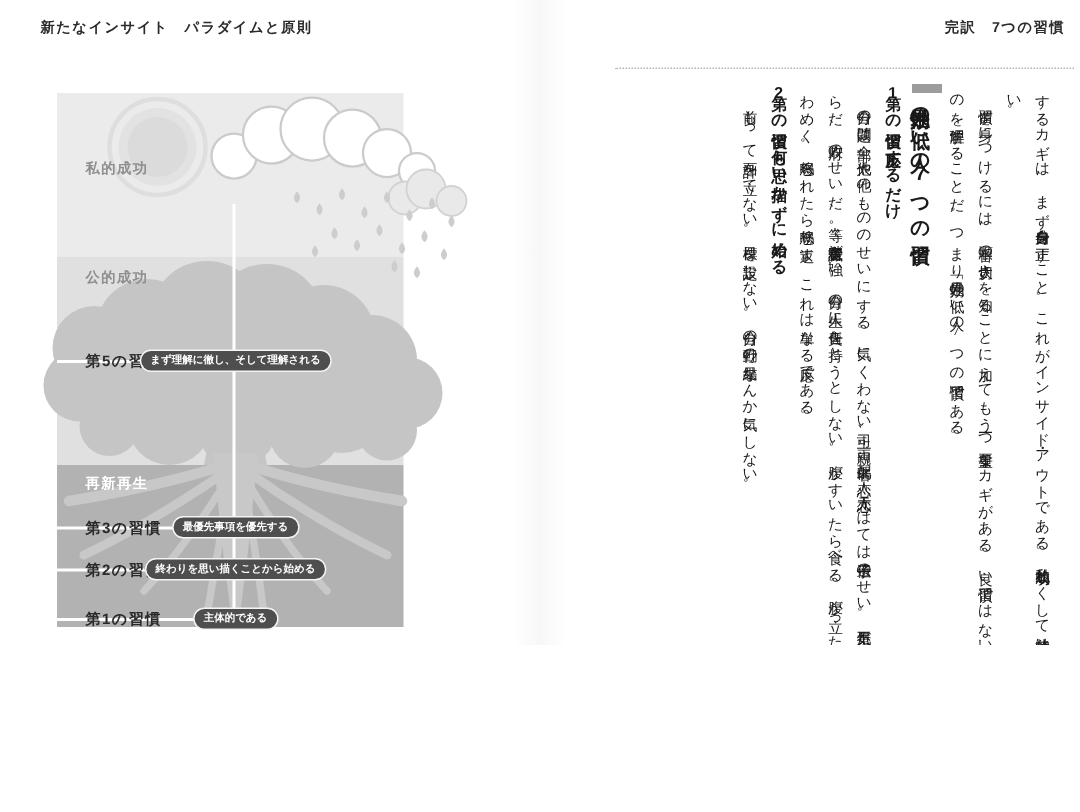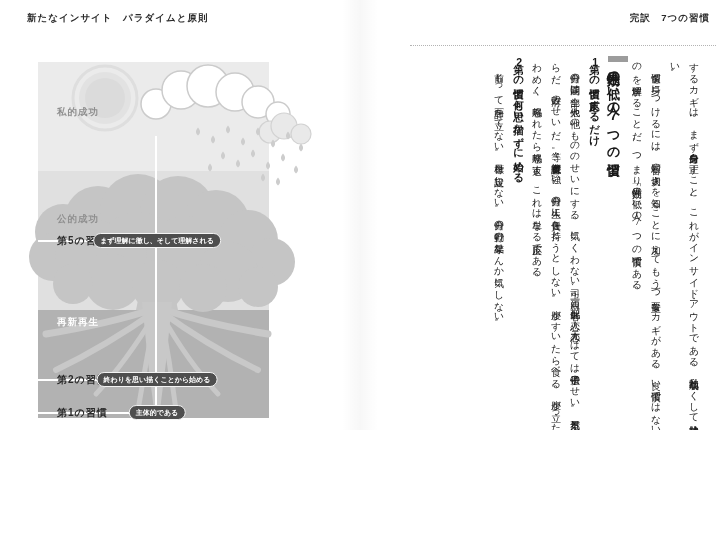--- a/index.html
+++ b/index.html
@@ -28,21 +28,21 @@
   .zone1{top:0;height:109px;background:#ebebeb;}
   .zone2{top:109px;height:139px;background:#e0e0e0;}
   .zone3{top:248px;height:108px;background:#b2b2b2;}
   .dsvg{position:absolute;left:0;top:0;overflow:visible;z-index:2;}
   .vline{position:absolute;left:117px;top:74px;width:2px;height:282px;background:#ffffff;z-index:3;}
 
   .sec-label{position:absolute;left:19px;font-size:9.5px;font-weight:bold;z-index:5;letter-spacing:1px;}
   .sec-gray{color:#8f8f8f;}
   .sec-white{color:#ffffff;}
   .lbl-renew{top:44px;}
-  .lbl-public{top:117px;margin-top:34px;}
+  .lbl-public{top:117px;}
   .lbl-private{top:254px;}
 
   .hrow{position:absolute;left:0;width:231px;height:14px;z-index:4;}
   .hrow .hline{position:absolute;left:0;top:7px;width:119px;height:2px;background:#ffffff;}
   .hrow .hlabel{position:absolute;left:19px;top:1px;font-size:10px;font-weight:bold;color:#2e2e2e;letter-spacing:1px;}
   .hrow .pill{position:absolute;left:119px;top:0;transform:translateX(-50%);
         background:#4e4e4e;color:#fff;border:1px solid #f4f4f4;border-radius:8px;
         font-size:7px;font-weight:bold;line-height:1.45;padding:1.5px 6px;white-space:nowrap;z-index:6;}
   .row-7{top:66px;}  .row-6{top:143px;} .row-5{top:171px;} .row-4{top:204px;}
   .row-3{top:282px;} .row-2{top:310px;} .row-1{top:343px;}
@@ -195,20 +195,25 @@
 
     <div class="sec-label sec-gray lbl-renew">私的成功</div>
     <div class="sec-label sec-gray lbl-public">公的成功</div>
     <div class="sec-label sec-white lbl-private">再新再生</div>
 
     <div class="hrow row-5">
       <div class="hline"></div>
       <span class="hlabel">第5の習慣</span>
       <span class="pill">まず理解に徹し、そして理解される</span>
     </div>
+    <div class="hrow row-3">
+      <div class="hline"></div>
+      <span class="hlabel">第3の習慣</span>
+      <span class="pill">最優先事項を優先する</span>
+    </div>
     <div class="hrow row-2">
       <div class="hline"></div>
       <span class="hlabel">第2の習慣</span>
       <span class="pill">終わりを思い描くことから始める</span>
     </div>
     <div class="hrow row-1">
       <div class="hline"></div>
       <span class="hlabel">第1の習慣</span>
       <span class="pill">主体的である</span>
     </div>

